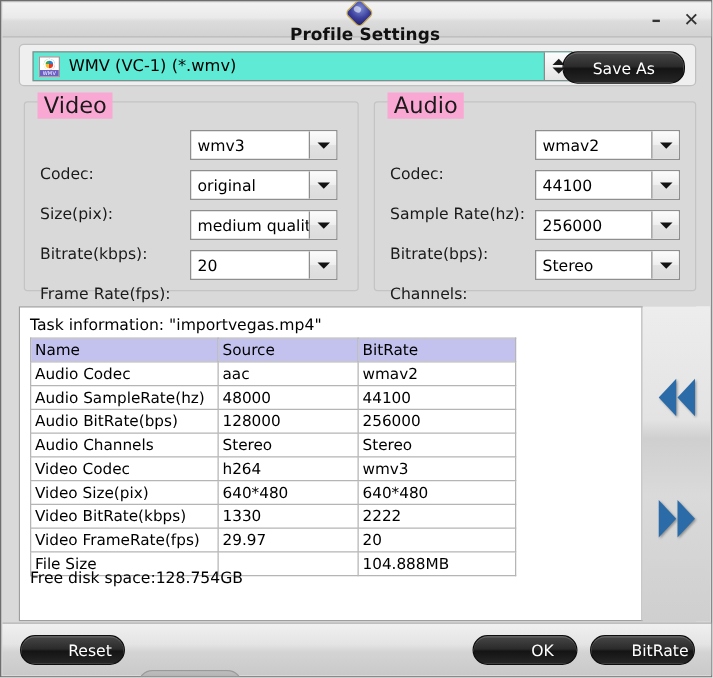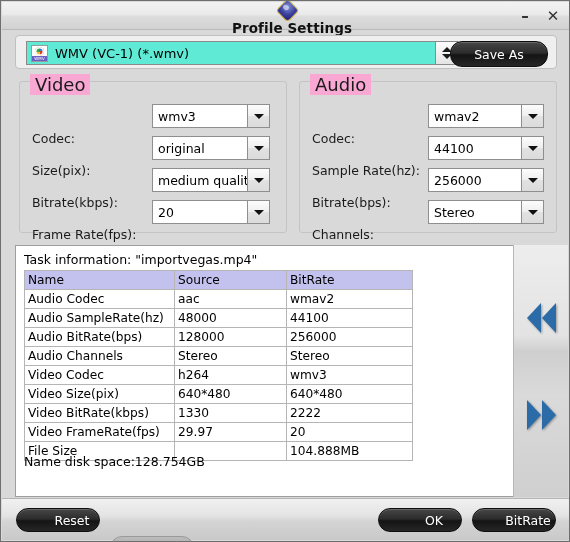--- a/index.html
+++ b/index.html
@@ -541,21 +541,21 @@
             <td>29.97</td>
             <td>20</td>
           </tr>
           <tr>
             <td>File Size</td>
             <td></td>
             <td>104.888MB</td>
           </tr>
         </tbody>
     </table>
-    <div id="free-space">Name disk space:128.754GB</div>
+    <div id="free-space">Free disk space:128.754GB</div>
   </div>
 
   <div id="nav-strip">
     <div class="nav-arrows" id="nav-prev">
       <span class="arrow-l"></span>
         <span class="arrow-l"></span>
     </div>
     <div class="nav-arrows" id="nav-next">
       <span class="arrow-r"></span>
         <span class="arrow-r"></span>

